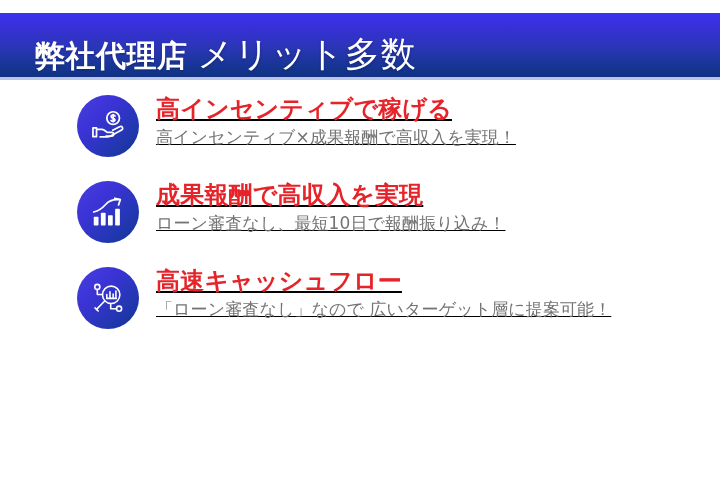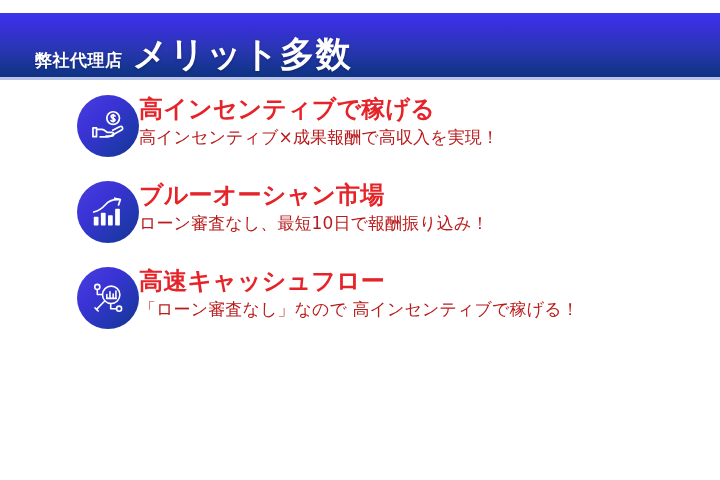--- a/index.html
+++ b/index.html
@@ -19,55 +19,55 @@
   }
   .banner-underline{
     position:absolute; left:0; top:77px; width:720px; height:3px;
     background:#b9c6ea;
   }
   .banner-inner{
     display:flex; align-items:baseline; gap:10px;
     padding-left:35px;
   }
   .banner-pre{
-    color:#ffffff; font-weight:700; font-size:17px; letter-spacing:0.5px;
+    color:#ffffff; font-weight:700; font-size:30px; letter-spacing:0.5px;
     text-shadow:0 1px 2px rgba(0,0,0,.25);
     white-space:nowrap;
     font-family:Liberation Serif, serif;
   }
   .banner-main{
-    color:#ffffff; font-weight:700; font-size:35px; letter-spacing:1px;
+    color:#ffffff; font-weight:400; font-size:35px; letter-spacing:1px;
     text-shadow:0 1px 3px rgba(0,0,0,.28);
     white-space:nowrap;
     margin-top:19px;
   }
 
   
   .benefits{
     position:absolute; left:0; top:93px; width:720px;
   }
   .benefit{
-    display:flex; align-items:flex-start; 
-    padding-left:77px; height:86px;
+    display:flex; align-items:flex-start; gap:17px;
+    padding-left:77px; height:86px;text-decoration:underline;
   }
   .badge{
     flex:0 0 auto;
     width:62px; height:62px; border-radius:50%;
     background:linear-gradient(135deg,#4a3fe0 0%,#3b33d6 35%,#2337b3 70%,#15328f 100%);
     display:flex; align-items:center; justify-content:center;
     margin-top:2px;
   }
   .badge svg{ display:block; }
   .texts{ padding-top:1px; }
   .b-title{
     color:#e52329; font-weight:700; font-size:24px; line-height:30px;
     white-space:nowrap; letter-spacing:0.2px;
   }
   .b-sub{
-    color:#b91c1c; font-size:17px; line-height:26px; font-weight:400;
+    color:#737373; font-size:17px; line-height:26px; font-weight:400;
     white-space:nowrap; letter-spacing:0.1px;
   }
 </style>
 </head>
 <body>
 
 <div class="page">
 
   <div class="banner">
     <div class="banner-inner">
@@ -105,21 +105,21 @@
             <rect x="6" y="30" width="6" height="11" rx="1" fill="#ffffff" stroke="none"></rect>
             <rect x="15" y="25" width="6" height="16" rx="1" fill="#ffffff" stroke="none"></rect>
             <rect x="24" y="28" width="6" height="13" rx="1" fill="#ffffff" stroke="none"></rect>
             <rect x="33" y="20" width="6" height="21" rx="1" fill="#ffffff" stroke="none"></rect>
             <path d="M6 24c6-1.5 11-5 15-9.5C25 9.5 30 7.5 39 8.5"></path>
             <path d="M32.5 6.6l7 1.8-2.2 6.7"></path>
           </svg>
         </span>
       </div>
       <div class="texts">
-        <div class="b-title">ブルーオーシャン市場</div>
+        <div class="b-title">成果報酬で高収入を実現</div>
         <div class="b-sub">ローン審査なし、最短10日で報酬振り込み！</div>
       </div>
     </div>
 
     <div class="benefit">
       <div class="badge">
         <span>
           <svg width="38" height="38" viewBox="0 0 48 48" fill="none" stroke="#ffffff" stroke-width="2" stroke-linecap="round" stroke-linejoin="round">
             <circle cx="28" cy="20" r="11"></circle>
             <path d="M19.8 27.8L9.5 38.4"></path>
@@ -128,19 +128,19 @@
             <path d="M22.5 24.5h12"></path>
             <circle cx="10.5" cy="10" r="3.2"></circle>
             <path d="M10.5 13.2v6.4h6.5"></path>
             <circle cx="38" cy="37.5" r="3.2"></circle>
             <path d="M34.8 37.5h-7.4v-6"></path>
           </svg>
         </span>
       </div>
       <div class="texts">
         <div class="b-title">高速キャッシュフロー</div>
-        <div class="b-sub">「ローン審査なし」なので 高インセンティブで稼げる！</div>
+        <div class="b-sub">「ローン審査なし」なので 広いターゲット層に提案可能！</div>
       </div>
     </div>
 
 
   </div>
 </div>
 
 </body></html>

